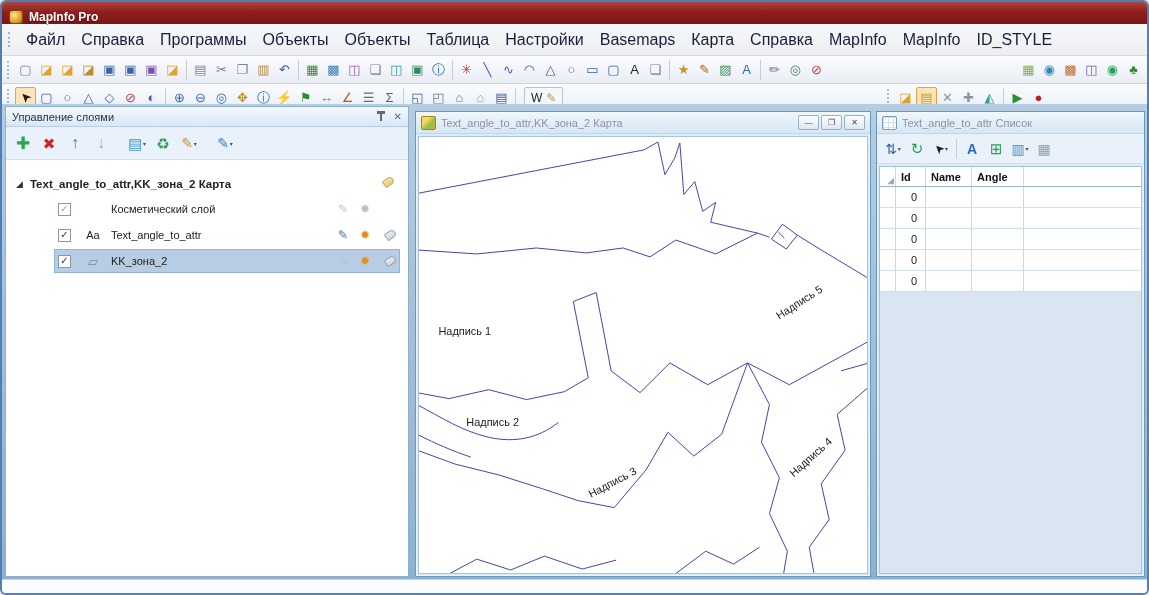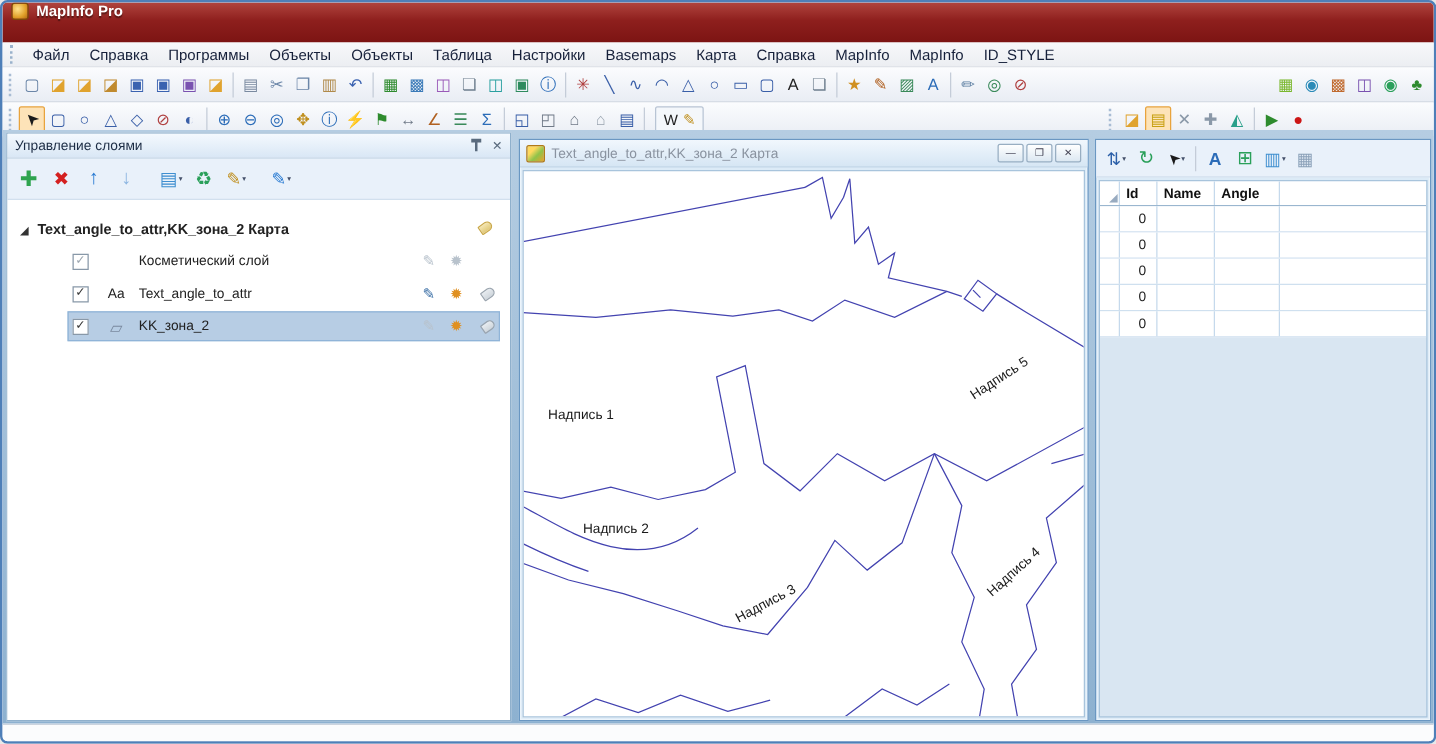--- a/index.html
+++ b/index.html
@@ -1,29 +1,29 @@
 <!DOCTYPE html>
 <html><head>
 <meta charset="utf-8">
 <style>
   html,body{margin:0;padding:0;background:#e8e8e8;}
   *{box-sizing:border-box;}
   .app{position:relative;width:1149px;height:595px;border:2px solid #4e7fb8;border-radius:6px;overflow:hidden;
        background:#fff;font-family:"Liberation Sans",sans-serif;}
 
   
-  .titlebar{height:32px;background:linear-gradient(180deg,#b0443e,#8e1f1d 45%,#7c1413);
-            display:flex;align-items:flex-start;padding:0 7px;gap:6px;}
+  .titlebar{height:22px;background:linear-gradient(180deg,#b0443e,#8e1f1d 45%,#7c1413);
+            display:flex;align-items:flex-end;padding:0 7px;gap:6px;}
   .app-icon{width:14px;height:14px;border-radius:3px;border:1px solid #7c4a08;
             background:radial-gradient(circle at 35% 35%,#ffe28a,#e0a02a 60%,#b06a10);}
   .titlebar .title{color:#fff;font-size:12px;font-weight:bold;text-shadow:0 1px 1px rgba(0,0,0,.45);}
 
   
-  .menubar{height:20px;background:linear-gradient(#f7f8fa,#eceef2);border-bottom:1px solid #d8dce2;
-           display:flex;align-items:center;padding:0 4px;font-size:12px;color:#16203a;}
+  .menubar{height:32px;background:linear-gradient(#f7f8fa,#eceef2);border-bottom:1px solid #d8dce2;
+           display:flex;align-items:center;padding:0 4px;font-size:16px;color:#16203a;}
   #menu-items{display:flex;align-items:center;}
   .menu-item{padding:3px 8px;white-space:nowrap;cursor:default;}
   .grip{width:5px;height:15px;border-left:2px dotted #9ab2cc;margin:0 5px 0 2px;}
 
   
   .tbrow{height:28px;background:linear-gradient(#fbfcfe,#e9edf4);border-bottom:1px solid #ccd4de;
          display:flex;align-items:center;padding:0 3px;}
   .tbgroup{display:flex;align-items:center;}
   .spacer{flex:1;}
   .tbi{width:21px;height:22px;display:inline-flex;align-items:center;justify-content:center;
@@ -512,20 +512,24 @@
         <text transform="translate(46 200) rotate(0)" text-anchor="middle" class="map-label">Надпись 1</text>
             <text transform="translate(74 292) rotate(0)" text-anchor="middle" class="map-label">Надпись 2</text>
             <text transform="translate(196 352) rotate(-28)" text-anchor="middle" class="map-label">Надпись 3</text>
             <text transform="translate(396 326) rotate(-42)" text-anchor="middle" class="map-label">Надпись 4</text>
             <text transform="translate(384 170) rotate(-33)" text-anchor="middle" class="map-label">Надпись 5</text>
           </svg>
       </div>
     </div>
 
     <div class="child browser-child">
+      <div class="child-title">
+        <span class="browser-icon"></span>
+        <span class="t">Text_angle_to_attr Список</span>
+      </div>
       <div class="browser-toolbar" id="br-toolbar">
           <span class="tbi">
             <i class="g" style="color: rgb(43, 95, 168); font-size: 14px;">⇅</i>
             <i class="caret">▾</i>
           </span>
           <span class="tbi">
             <i class="g" style="color: rgb(42, 160, 90); font-size: 15px;">↻</i>
           </span>
           <span class="tbi">
             <i class="g" style="color: rgb(26, 26, 26); font-size: 12px; transform: rotate(-135deg);">➤</i>

